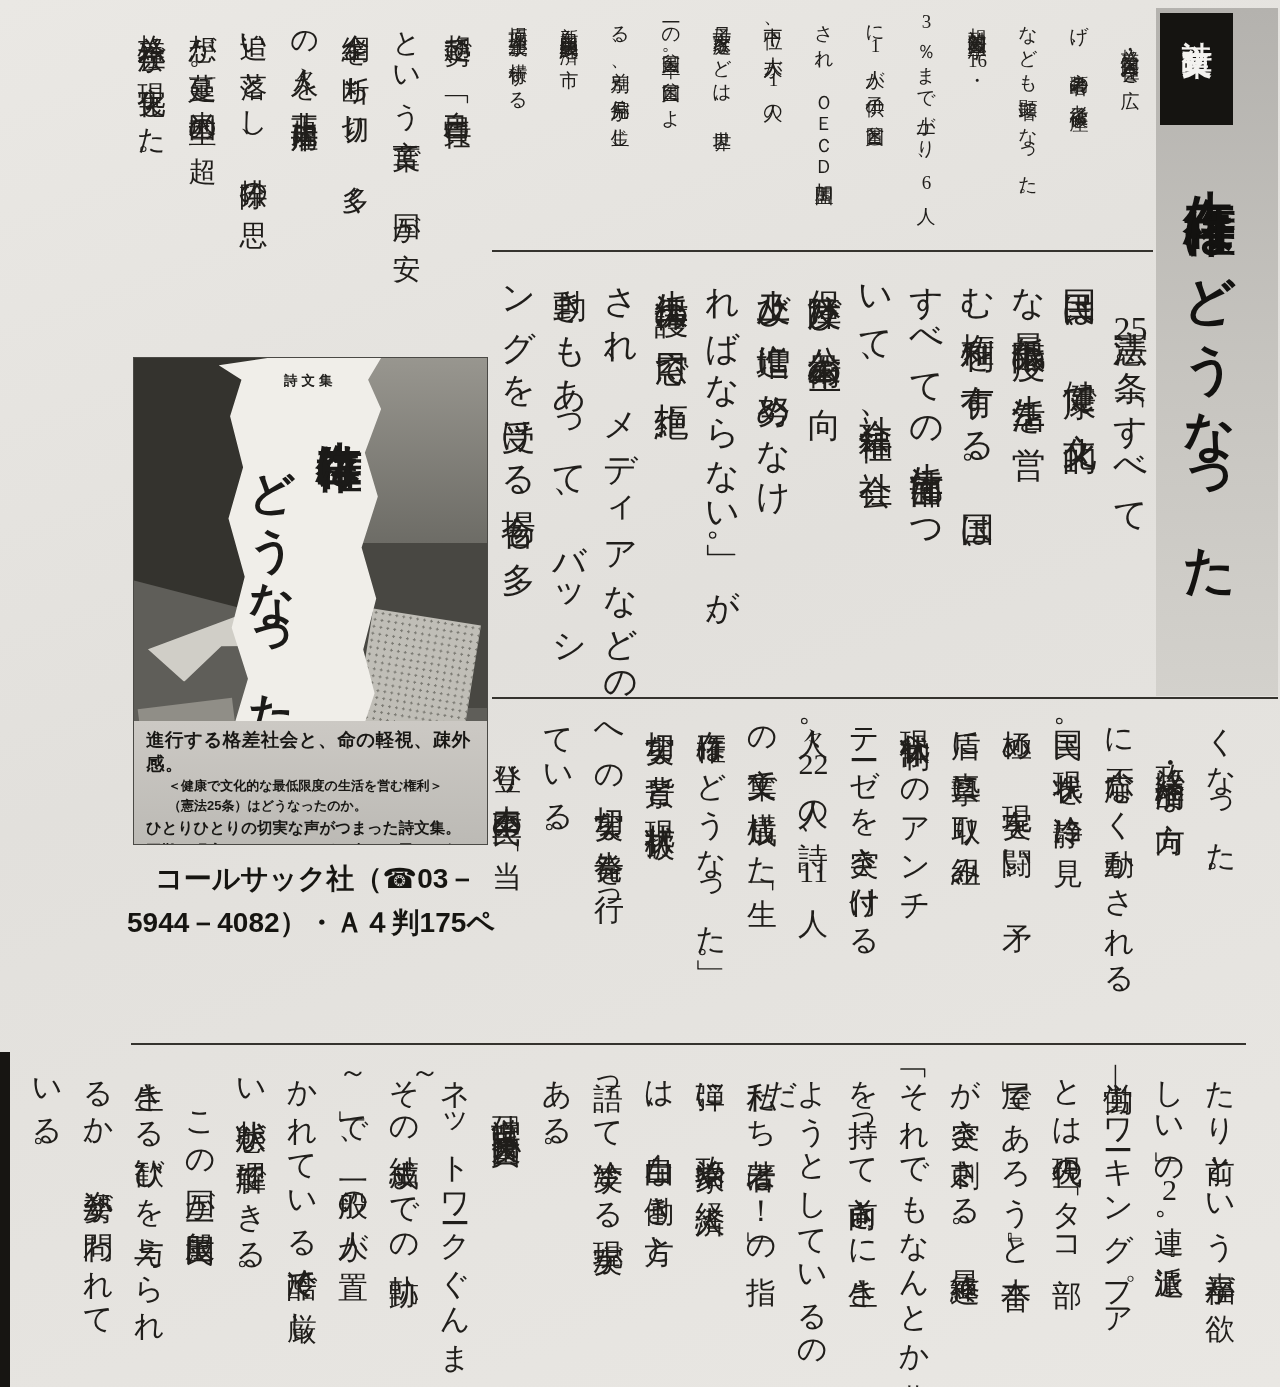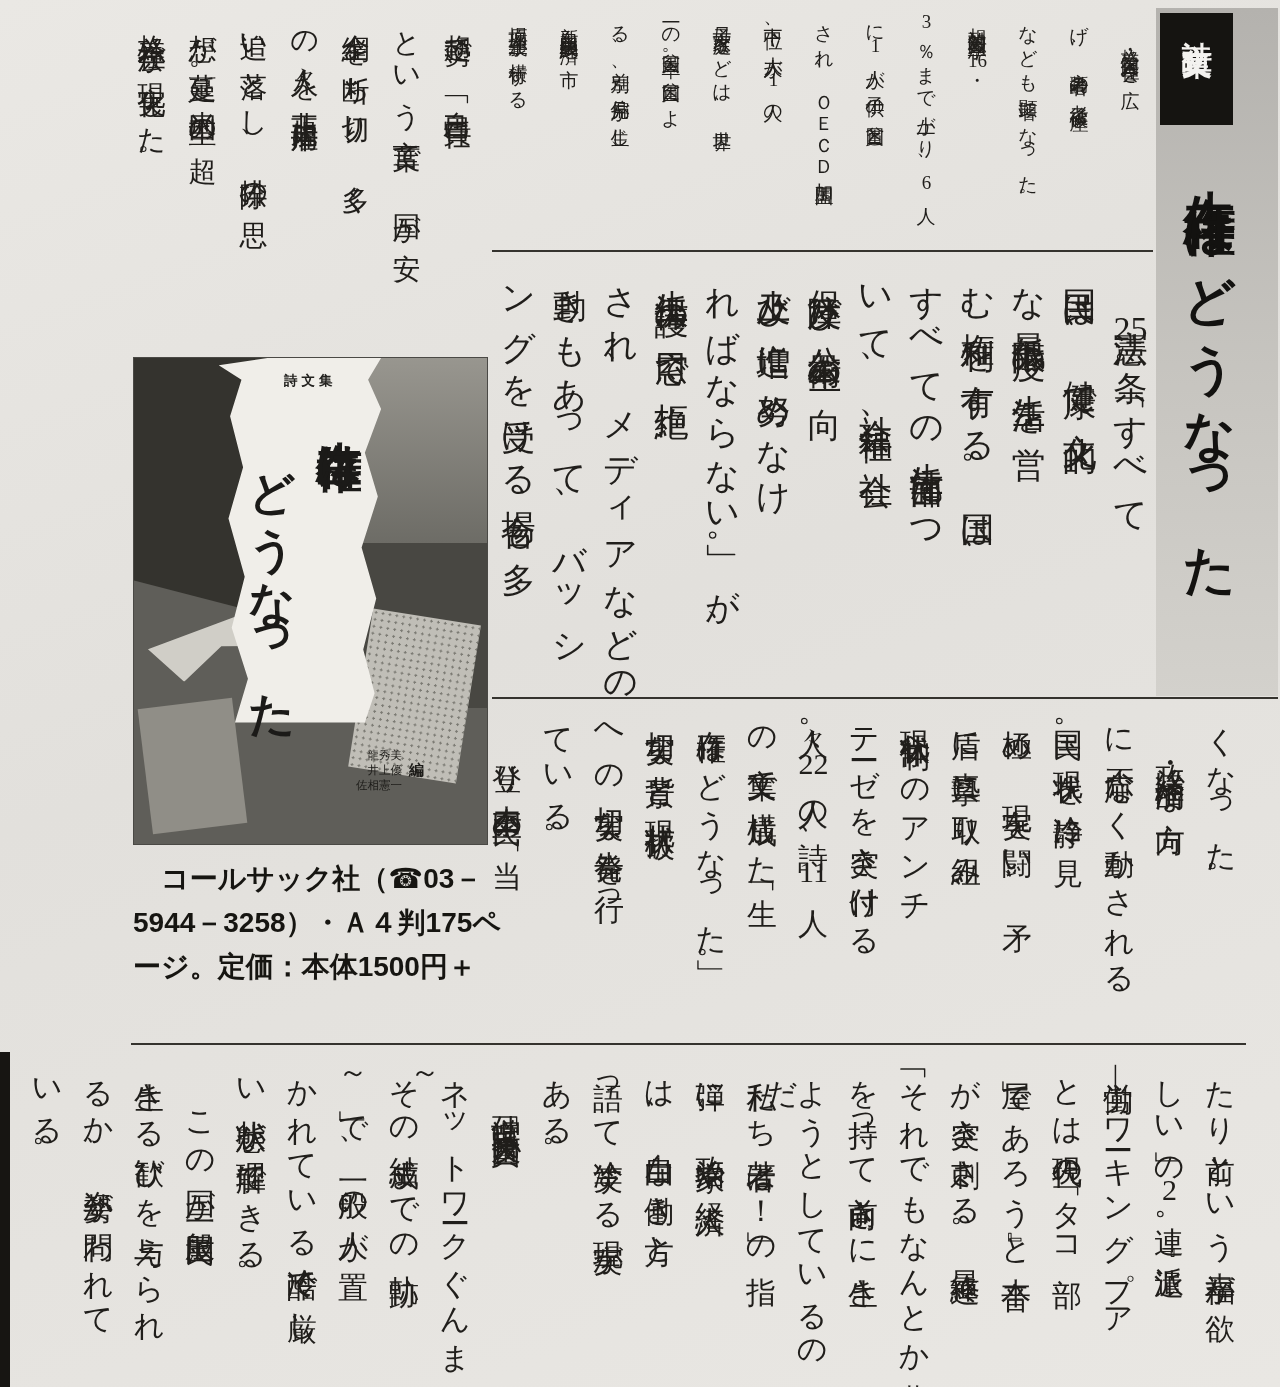--- a/index.html
+++ b/index.html
@@ -35,21 +35,21 @@
   .band3 .vcol{font-size:30px;letter-spacing:3.5px;padding-right:10px;}
   .band4{left:21px;top:1059px;width:1224px;height:328px;}
   .band4 .vcol{font-size:30px;letter-spacing:3px;padding-right:10px;}
   
   .rule{position:absolute;height:2px;background:#35332e;}
   .rule1{left:492px;top:250px;width:661px;}
   .rule2{left:492px;top:697px;width:786px;}
   .rule3{left:131px;top:1043px;width:1115px;}
   .blackbar{position:absolute;left:0;top:1052px;width:10px;height:335px;background:#171512;}
   
-  .pub{position:absolute;left:133px;top:857px;width:368px;height:176px;
+  .pub{position:absolute;left:127px;top:857px;width:368px;height:176px;
     font-family:"Liberation Sans","DejaVu Sans",sans-serif;font-weight:700;
     font-size:28px;line-height:44px;color:#161511;}
   
   .cover{position:absolute;left:133px;top:357px;width:355px;height:488px;
     background:#5f5e59;border:1px solid #4a4945;box-sizing:border-box;overflow:hidden;}
   .cp{position:absolute;}
   .cp1{left:0;top:0;width:46%;height:52%;background:#34332e;
     clip-path:polygon(0 0,100% 0,72% 100%,0 88%);}
   .cp2{right:0;top:0;width:44%;height:40%;background:linear-gradient(180deg,#98968f,#6b6a64);}
   .cp3{right:0;top:38%;width:38%;height:34%;background:#484742;}
@@ -190,21 +190,27 @@
     <div class="ctitle ct1">生存権は</div>
     <div class="ctitle ct2">どうなった</div>
     <div class="cover-editors">
       <div class="names">
           <div class="hline">龍秀美</div>
           <div class="hline">井上優</div>
           <div class="hline">佐相憲一</div>
         </div>
       <span class="suffix">編</span>
     </div>
+    <div class="obi">
+        <div class="hline">進行する格差社会と、命の軽視、疎外感。</div>
+        <div class="hline">＜健康で文化的な最低限度の生活を営む権利＞</div>
+        <div class="hline">（憲法25条）はどうなったのか。</div>
+        <div class="hline">ひとりひとりの切実な声がつまった詩文集。</div>
+        <div class="hline">困難な現実とたたかいながら生きる思いを伝える。</div>
+      </div>
   </div>
 
   <div class="pub">
       <div class="hline">　コールサック社（☎03－</div>
-      <div class="hline">5944－3258）・Ａ４判175ペ</div>
-      <div class="hline">ージ。定価：本体1500円＋</div>
+      <div class="hline">5944－4082）・Ａ４判175ペ</div>
     </div>
 
 </div>
 
 </body></html>

